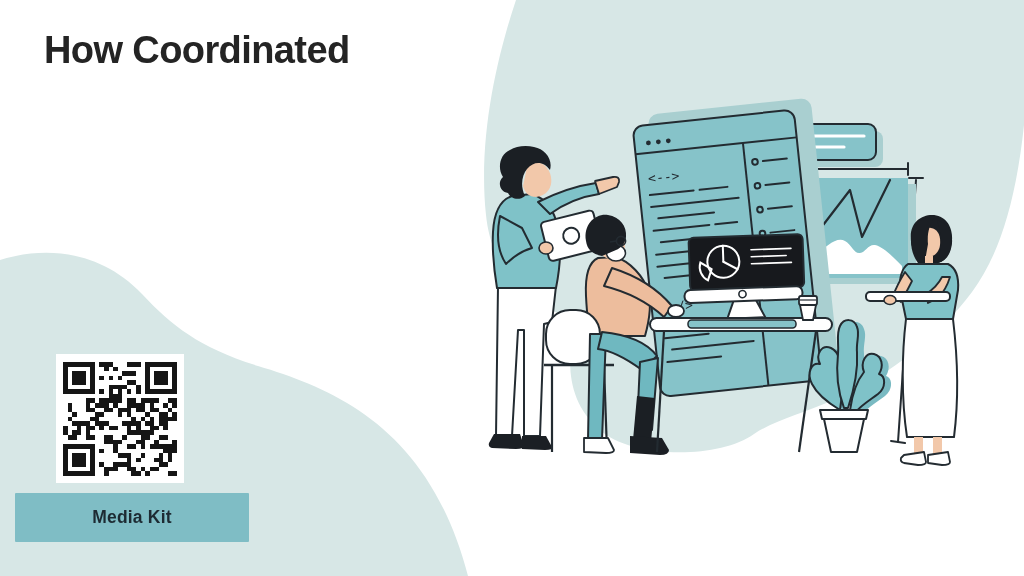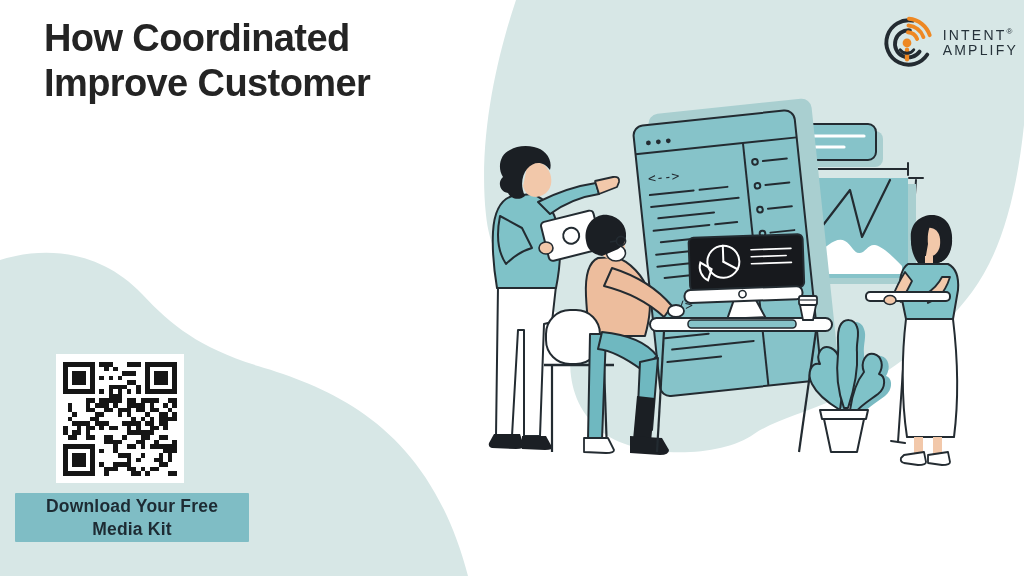--- a/index.html
+++ b/index.html
@@ -2,21 +2,21 @@
 <html style="--headline-color: #242424; --cta-bg: #7FBDC5; --cta-ink: #1D2B33; --logo-ink: #26323A;"><head>
 <meta charset="utf-8">
 <style>
   html,body{margin:0;padding:0;background:#888;}
   .canvas{
     position:relative;width:1024px;height:576px;overflow:hidden;
     background:#ffffff;font-family:"Liberation Sans",sans-serif;
   }
   .canvas svg.scene{position:absolute;left:0;top:0;z-index:0;}
   .headline{
-    position:absolute;left:44px;top:16px;width:440px;z-index:2;
+    position:absolute;left:44px;top:28px;width:440px;z-index:2;
     font-size:38px;line-height:45px;font-weight:bold;letter-spacing:-0.6px;
     color:var(--headline-color,#242424);
   }
   .logo{
     position:absolute;top:12px;right:6px;z-index:2;
     display:flex;align-items:center;gap:7px;
   }
   .logo .words{
     color:var(--logo-ink,#26323A);font-size:14px;line-height:15px;
     letter-spacing:2.2px;font-weight:500;white-space:nowrap;
@@ -270,43 +270,22 @@
       <rect x="933" y="437" width="9" height="18" fill="#F2C8AA"></rect>
       <path fill="#FFFFFF" stroke="#232B31" stroke-width="1.8" d="
         M 904,455 L 924,452 L 926,462 Q 926,465 918,465 L 904,463 Q 900,462 901,458 Z"></path>
       <path fill="#FFFFFF" stroke="#232B31" stroke-width="1.8" d="
         M 928,455 L 948,452 L 950,462 Q 950,465 942,465 L 928,463 Z"></path>
     </g>
   </svg>
 
   <h1 class="headline" style="margin:0">
     <div>How Coordinated</div>
-    <div>Improve Customer</div>
   </h1>
 
-  <div class="logo">
-    <svg width="58" height="58" viewBox="0 0 60 60">
-      <g stroke="#232B31" fill="none" stroke-width="4" stroke-linecap="round">
-        <path d="M 36,9 A 23,23 0 1 0 51,44"></path>
-        <path d="M 33,19 A 14,14 0 1 0 43,41"></path>
-      </g>
-      <g stroke="#EE8823" fill="none" stroke-width="4" stroke-linecap="round">
-        <path d="M 31,21 A 11,11 0 0 1 40.5,28"></path>
-        <path d="M 31.5,14 A 18,18 0 0 1 47,26"></path>
-        <path d="M 32,7 A 25,25 0 0 1 53.5,24"></path>
-      </g>
-      <circle cx="30" cy="32" r="4.5" fill="#EE8823"></circle>
-      <path d="M 30,39 L 30,49" stroke="#EE8823" stroke-width="4.5" stroke-linecap="round" fill="none"></path>
-      <path d="M 23,39 A 8.5,8.5 0 0 0 37,39" stroke="#232B31" stroke-width="3" fill="none" stroke-linecap="round"></path>
-    </svg>
-    <div class="words">
-      <div><span>INTENT</span><span class="reg">®</span></div>
-      <div>AMPLIFY</div>
-    </div>
-  </div>
 
   <div class="qr-tile">
     <svg id="qr" width="114" height="114" viewBox="0 0 25 25" shape-rendering="crispEdges">
         <rect x="0" y="0" width="1" height="1" fill="#151515"></rect>
         <rect x="1" y="0" width="1" height="1" fill="#151515"></rect>
         <rect x="2" y="0" width="1" height="1" fill="#151515"></rect>
         <rect x="3" y="0" width="1" height="1" fill="#151515"></rect>
         <rect x="4" y="0" width="1" height="1" fill="#151515"></rect>
         <rect x="5" y="0" width="1" height="1" fill="#151515"></rect>
         <rect x="6" y="0" width="1" height="1" fill="#151515"></rect>
@@ -591,17 +570,16 @@
         <rect x="9" y="24" width="1" height="1" fill="#151515"></rect>
         <rect x="15" y="24" width="1" height="1" fill="#151515"></rect>
         <rect x="16" y="24" width="1" height="1" fill="#151515"></rect>
         <rect x="18" y="24" width="1" height="1" fill="#151515"></rect>
         <rect x="23" y="24" width="1" height="1" fill="#151515"></rect>
         <rect x="24" y="24" width="1" height="1" fill="#151515"></rect>
       </svg>
   </div>
 
   <button class="cta">
-    <span>Download Your Free</span>
     <span>Media Kit</span>
   </button>
 
 </div>
 
 </body></html>

